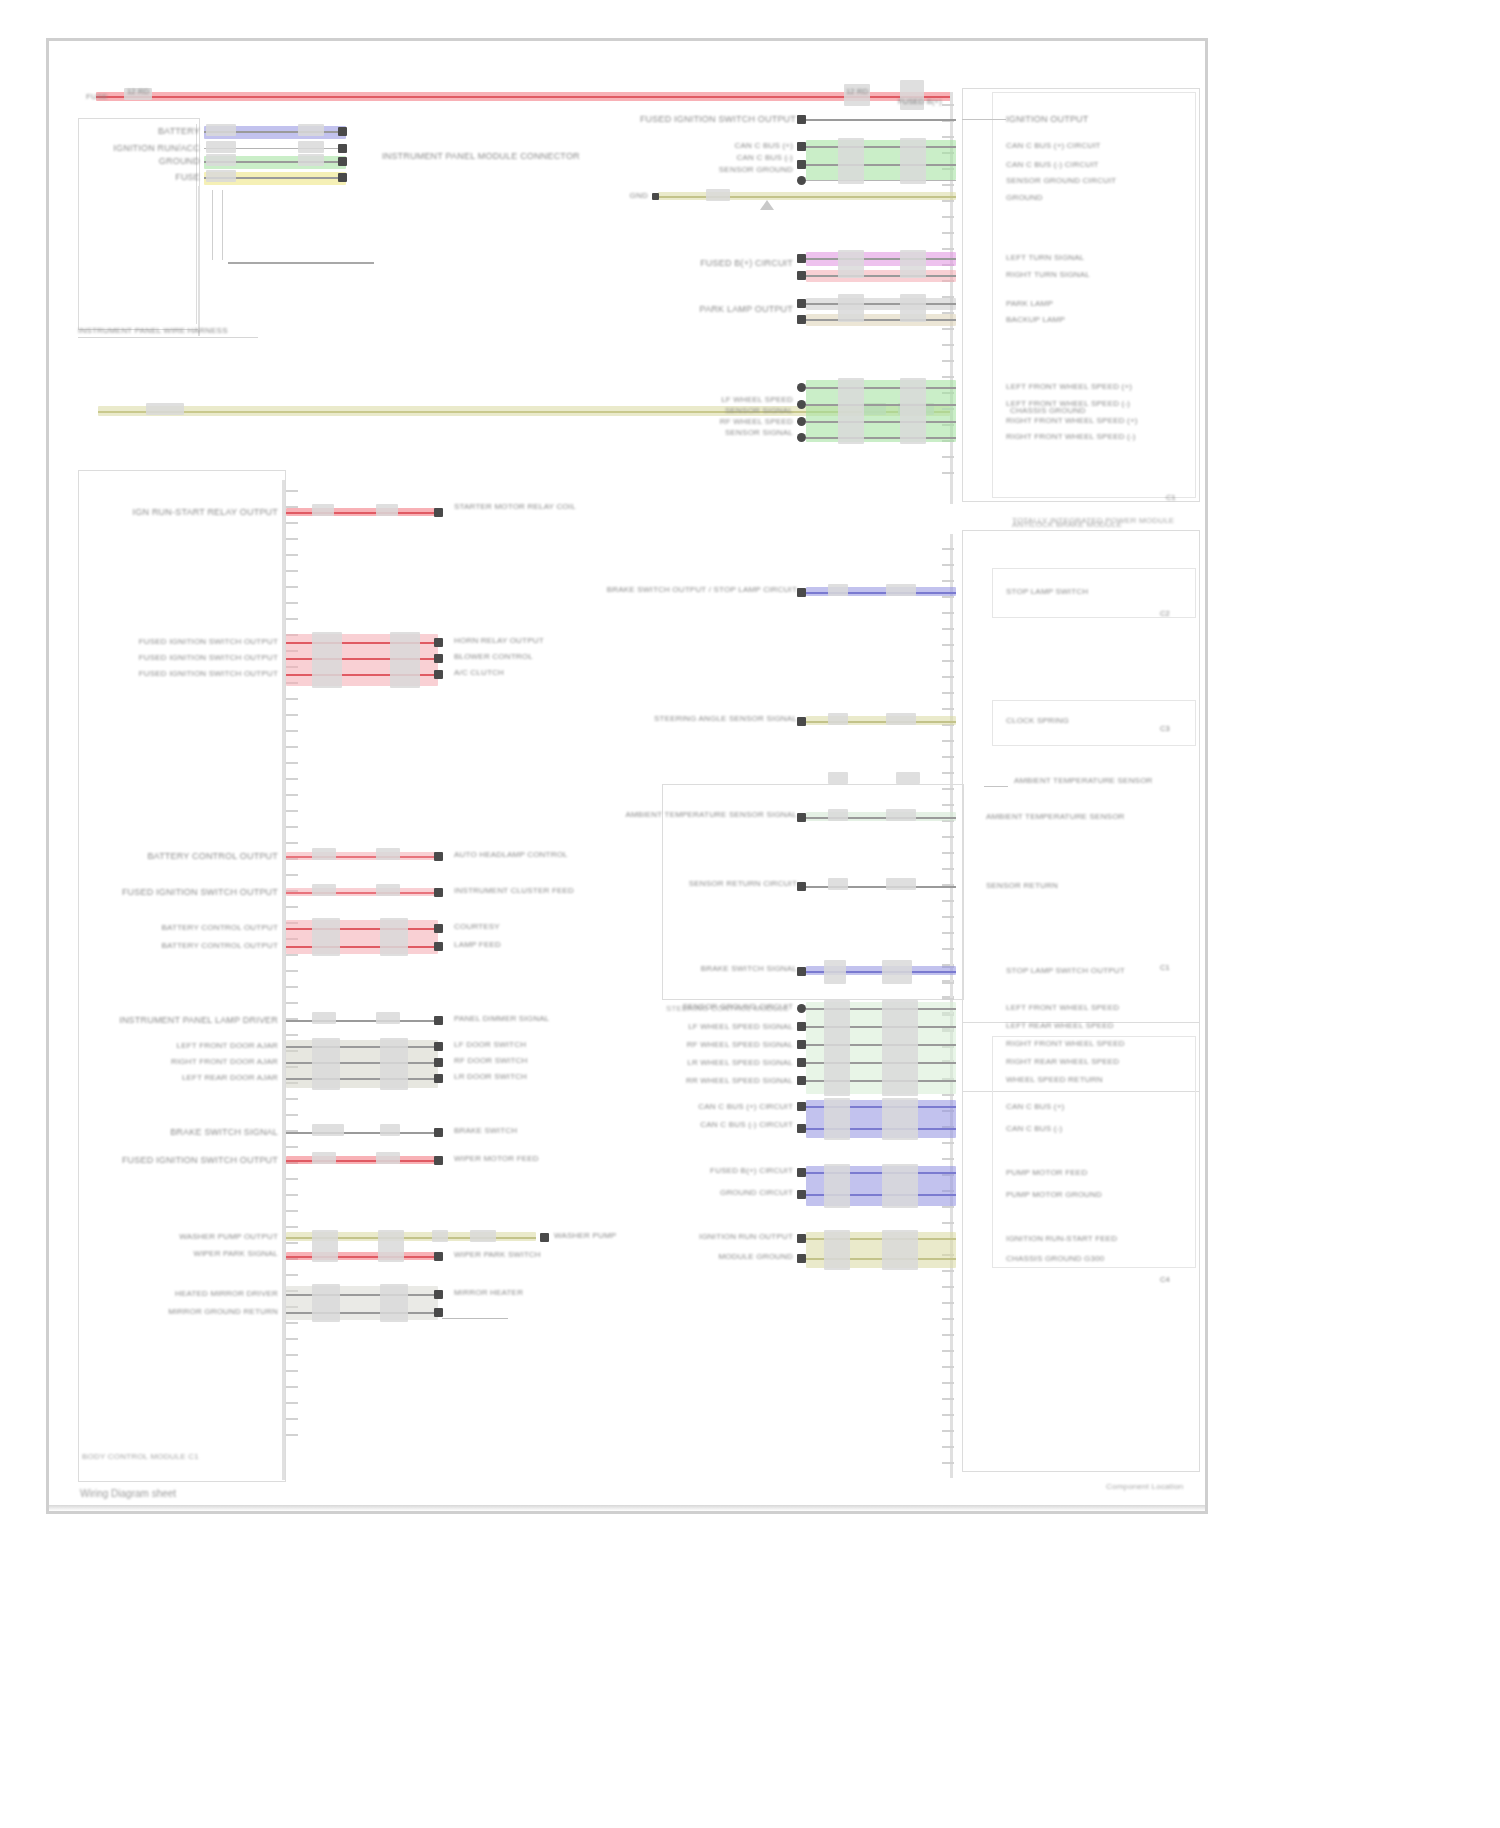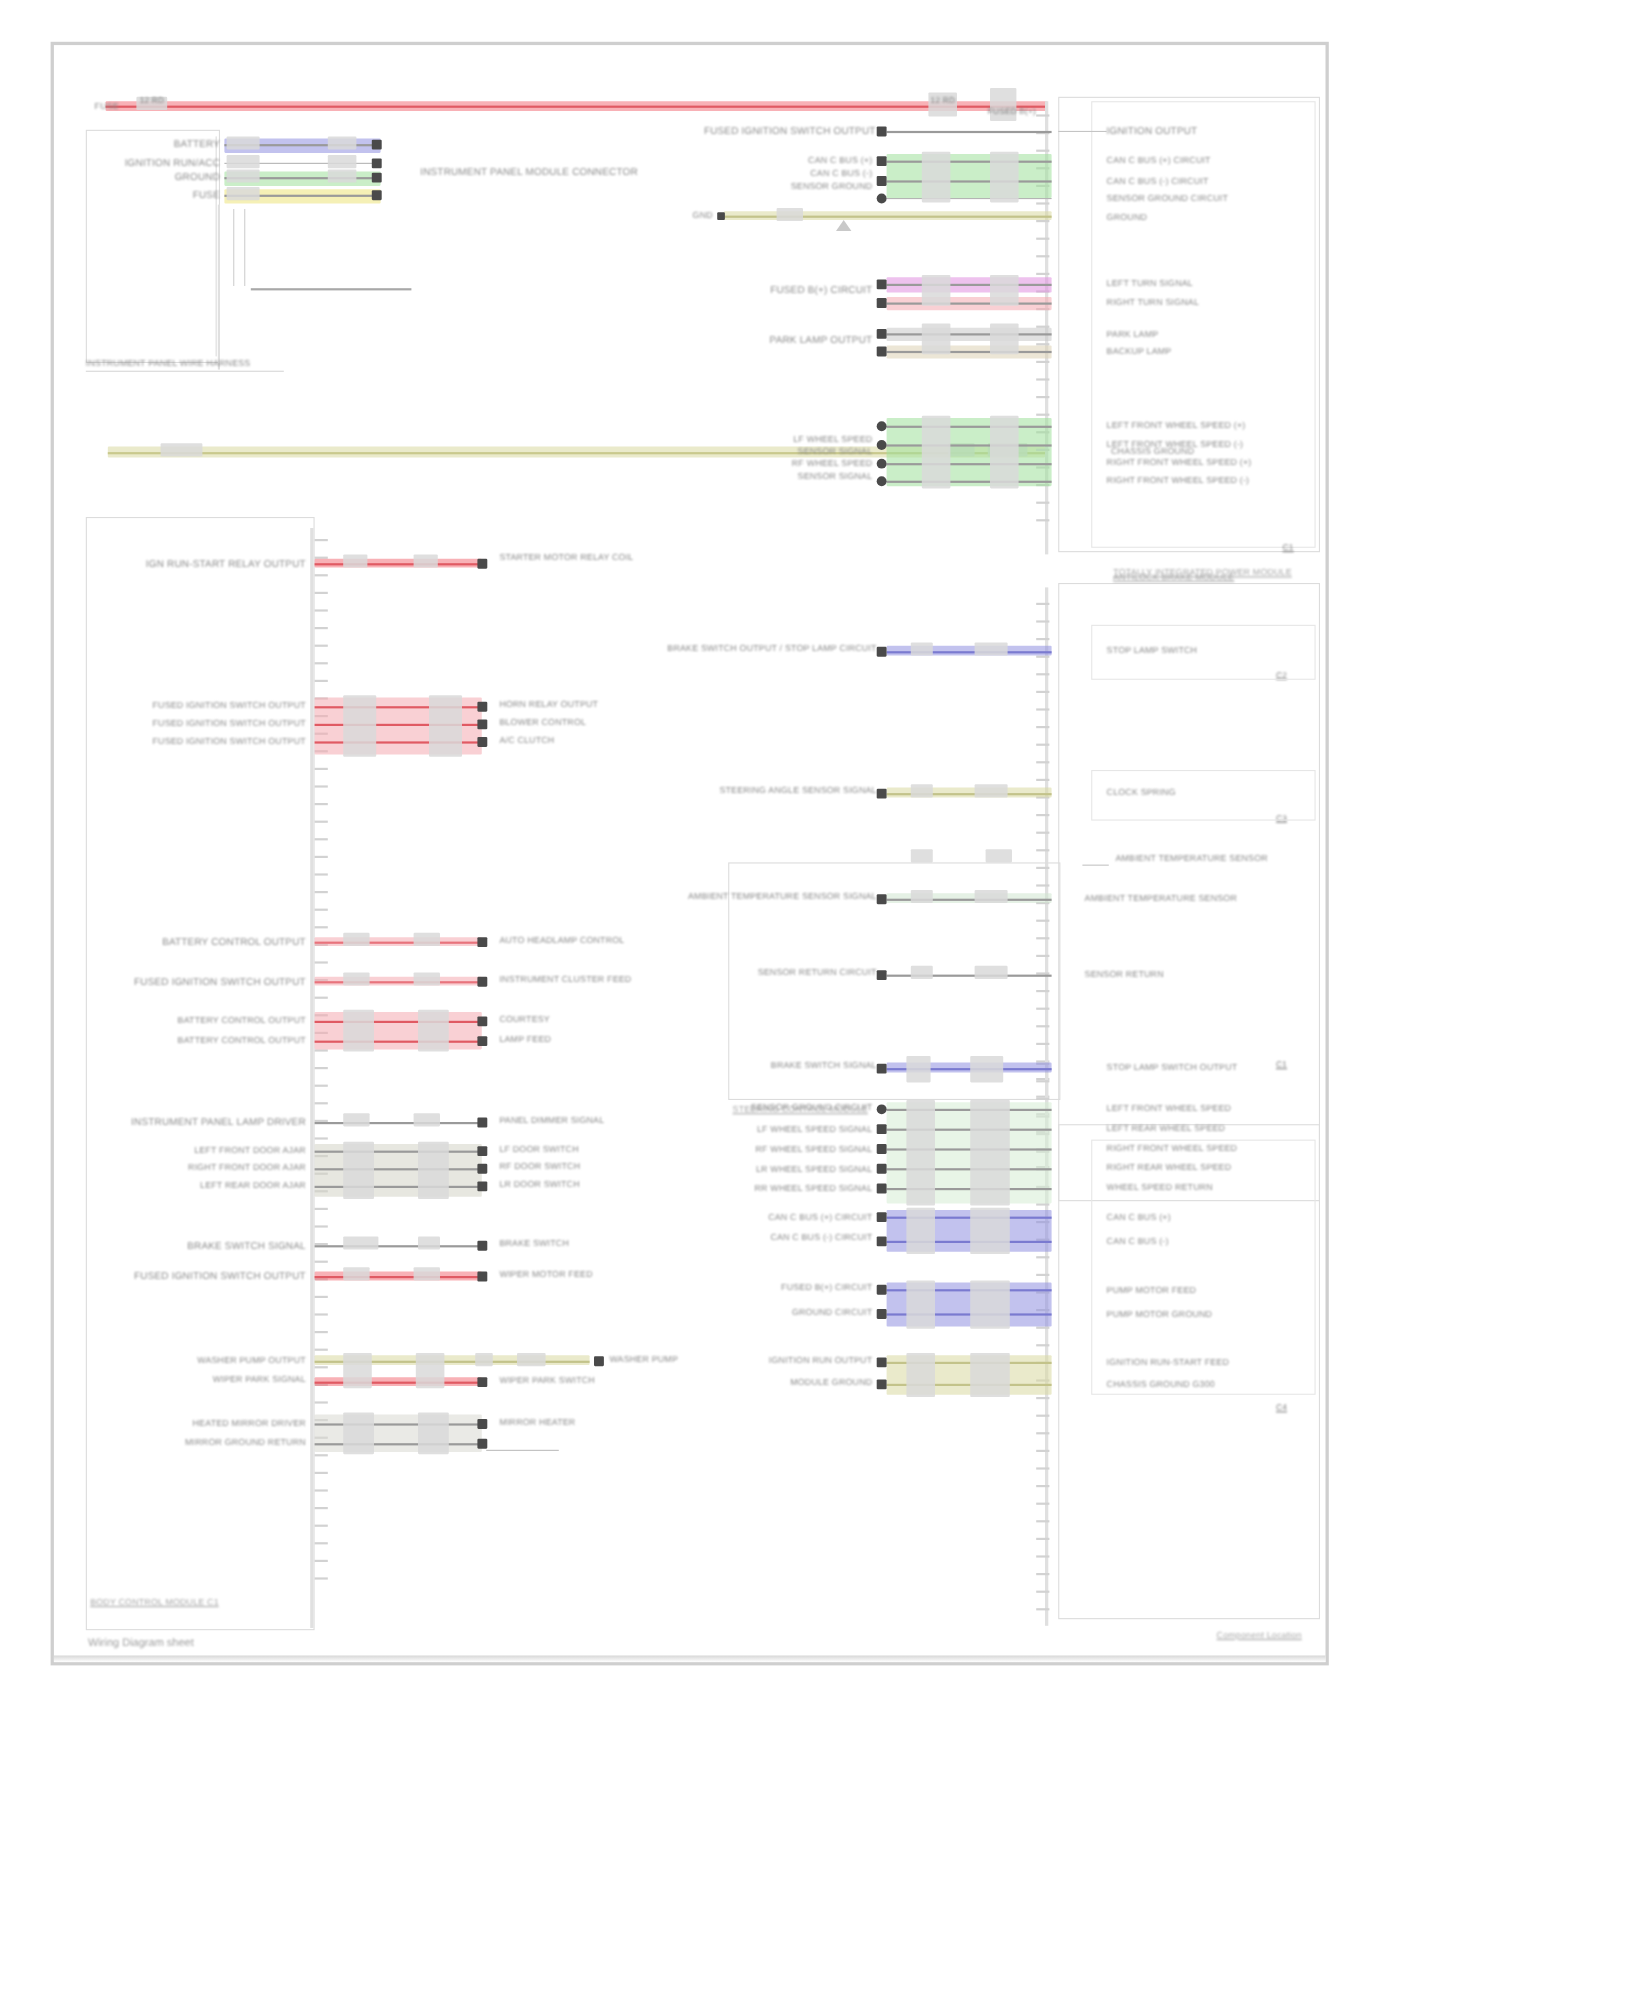--- a/index.html
+++ b/index.html
@@ -34,21 +34,21 @@
   
   .chip{position:absolute;height:12px;background:#d9d9d9;opacity:.85;border-radius:1px;}
   .chip.tall{height:22px;}
   .chip.lg{height:30px;}
 
   
   .txt{position:absolute;color:#8a8a8a;font-size:9px;line-height:11px;white-space:nowrap;
     letter-spacing:.2px;filter:blur(1.05px);}
   .txt.r{text-align:right;transform:translateX(-100%);}
   .txt.sm{font-size:8px;line-height:10px;}
-  .txt.lt{color:#a6a6a6;text-decoration:underline;}
+  .txt.lt{color:#a6a6a6;}
   .txt.tag{font-size:7.5px;color:#7d7d7d;filter:blur(.9px);}
 
   
   .tri{position:absolute;width:0;height:0;border-left:7px solid transparent;
     border-right:7px solid transparent;border-bottom:10px solid #c9c9c9;}
 
   
   .footer{position:absolute;color:#9b9b9b;font-size:10px;filter:blur(1.1px);}
   .page-shadow{position:absolute;left:49px;top:1505px;width:1156px;height:6px;
     background:linear-gradient(to bottom,#d7d7d7,#ffffff);}
@@ -436,21 +436,21 @@
       <i></i>
       <i></i>
       <i></i>
       <i></i>
     <i></i>
       <i></i>
       <i></i>
   </div>
   <div class="txt sm lt" style="left:1012px;top:520px;">ANTILOCK BRAKE MODULE</div>
   <div class="txt tag lt" style="left:1160px;top:608px;">C2</div>
-  <div class="txt tag lt" style="left:1160px;top:738px;">C3</div>
+  <div class="txt tag lt" style="left:1160px;top:723px;">C3</div>
 
   <div class="band" style="left:806px;top:587px;width:150px;height:9px;background:#8f8fe0;"></div>
   <div class="wire" style="left:806px;top:592px;width:150px;background:#7a7ad0;"></div>
   <div class="txt r sm" style="left:797px;top:585px;">BRAKE SWITCH OUTPUT / STOP LAMP CIRCUIT</div>
   <div class="dot" style="left:797px;top:588px;"></div>
   <div class="chip" style="left:828px;top:584px;width:20px;"></div>
   <div class="chip" style="left:886px;top:584px;width:30px;"></div>
   <div class="txt sm" style="left:1006px;top:587px;">STOP LAMP SWITCH</div>
   <div class="modbox thin" style="left:992px;top:568px;width:202px;height:48px;"></div>
 

